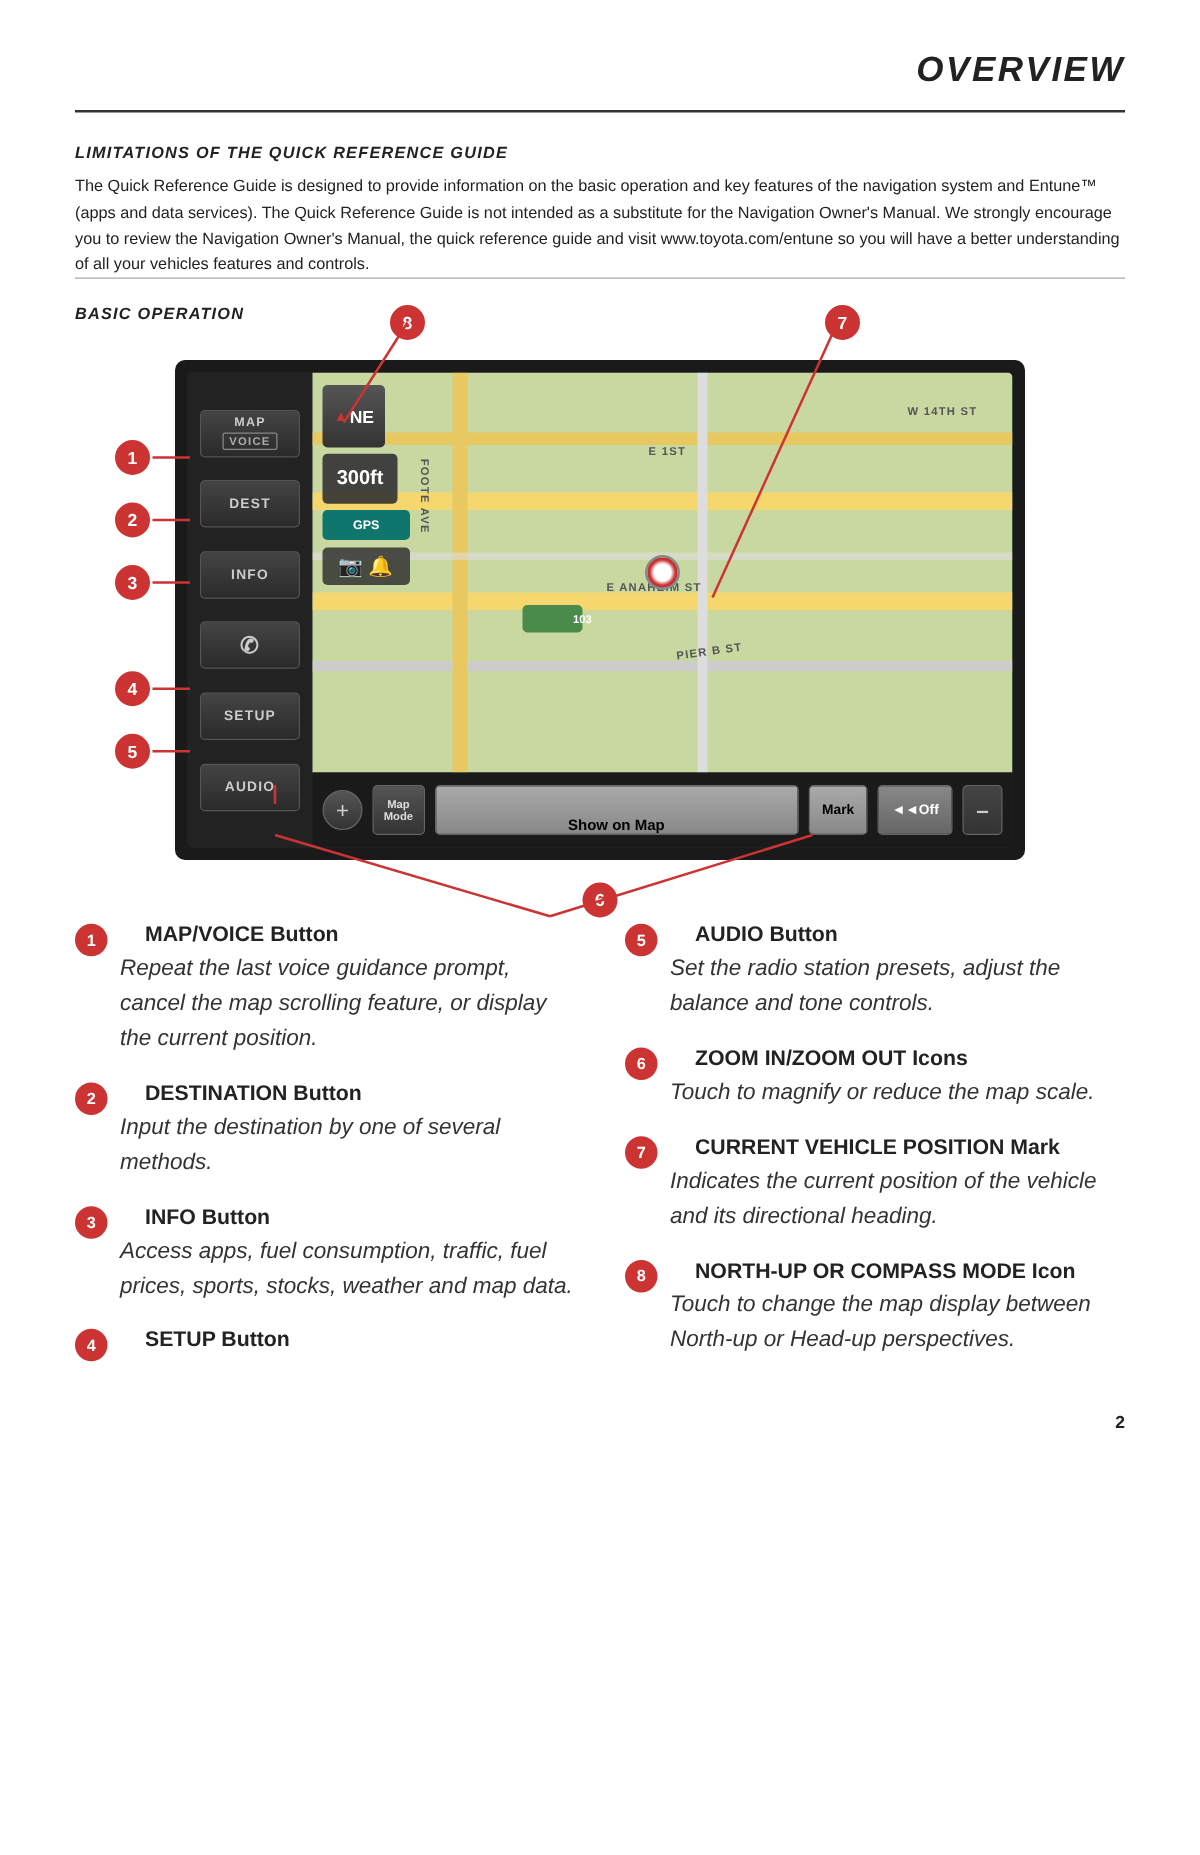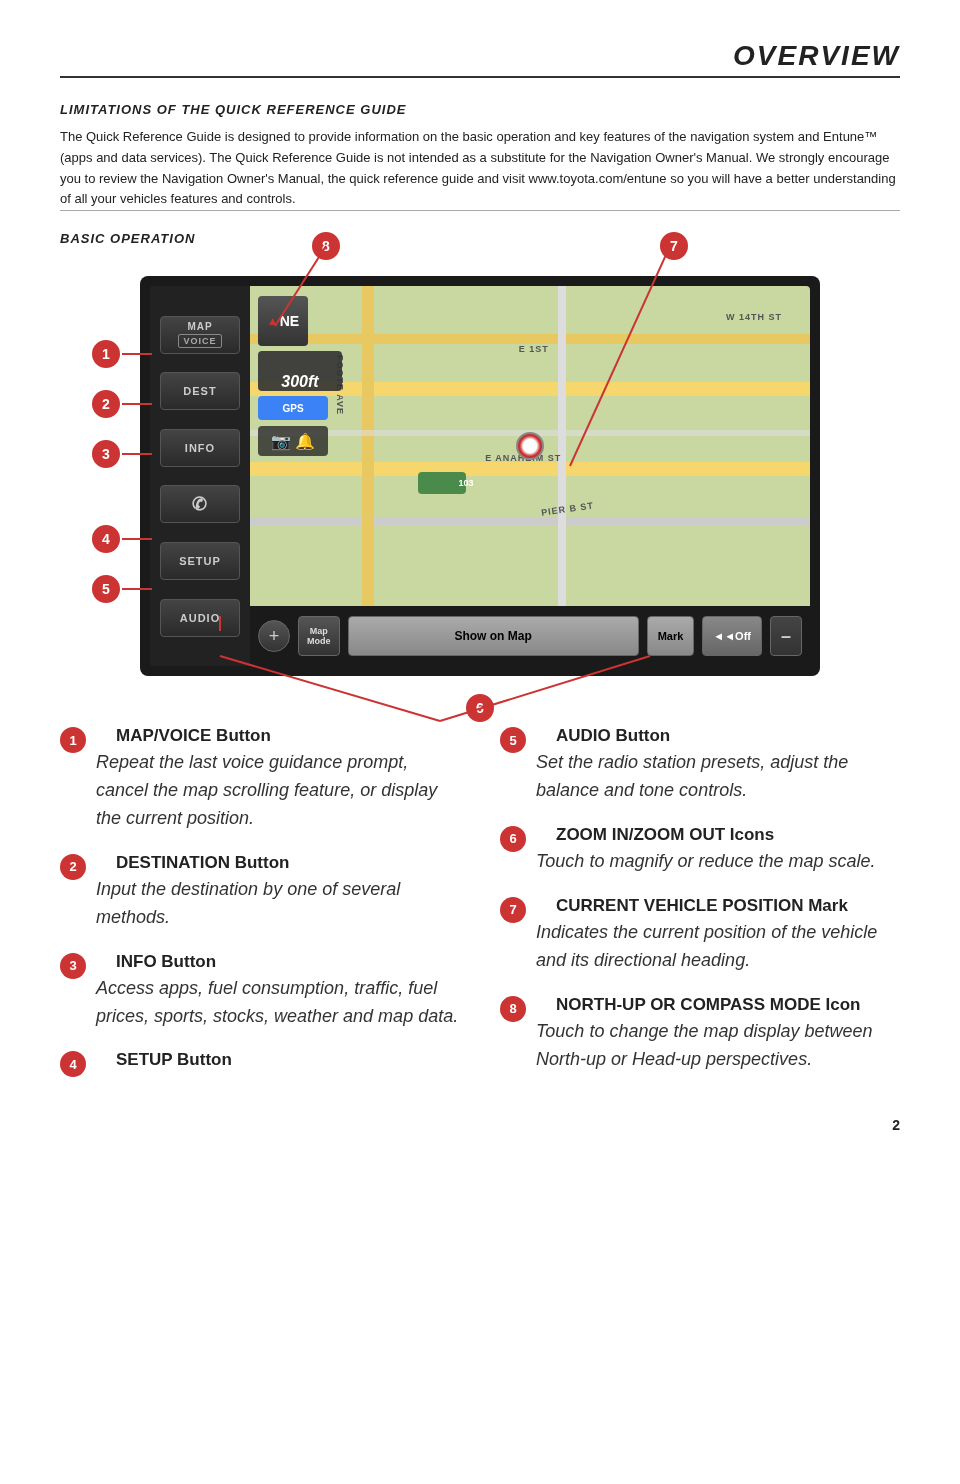--- a/index.html
+++ b/index.html
@@ -13,21 +13,21 @@
       padding: 40px 60px 40px 60px;
     }
 
     .page-title {
       text-align: right;
       font-size: 28px;
       font-style: italic;
       font-weight: bold;
       letter-spacing: 2px;
       border-bottom: 2px solid #333;
-      padding-bottom: 4px;
+      padding-bottom: 16px;
       margin-bottom: 24px;
     }
 
     .section-title {
       font-size: 13px;
       font-weight: bold;
       font-style: italic;
       letter-spacing: 1px;
       margin-bottom: 10px;
     }
@@ -168,20 +168,21 @@
       flex-direction: column;
       font-size: 9px;
       padding: 0 8px;
     }
 
     .bottom-btn.show-map {
       background: linear-gradient(to bottom, #aaa, #888);
       color: #000;
       font-size: 12px;
       flex: 1;
+      align-items: flex-end;
     }
 
     .bottom-btn.mark {
       background: linear-gradient(to bottom, #aaa, #888);
       color: #000;
     }
 
     .bottom-btn.off {
       background: linear-gradient(to bottom, #888, #666);
       color: #fff;
@@ -217,42 +218,41 @@
       align-items: center;
       justify-content: center;
       color: #fff;
       font-size: 14px;
       font-weight: bold;
     }
 
     .map-overlay-dist {
       position: absolute;
       top: 65px; left: 8px;
-      width: 84px; height: 40px;
+      width: 60px; height: 40px;
       background: rgba(50,50,50,0.9);
       border-radius: 4px;
       display: flex;
       flex-direction: column;
       align-items: center;
-      justify-content: flex-end;
+      justify-content: center;
       color: #fff;
       font-size: 11px;
-      font-style: italic;
     }
 
     .map-overlay-dist .dist-num {
       font-size: 16px;
       font-weight: bold;
     }
 
     .map-overlay-gps {
       position: absolute;
       top: 110px; left: 8px;
       width: 70px; height: 24px;
-      background: #3b82f6;
+      background: #0f766e;
       border-radius: 4px;
       display: flex;
       align-items: center;
       justify-content: center;
       color: #fff;
       font-size: 10px;
       font-weight: bold;
     }
 
     

